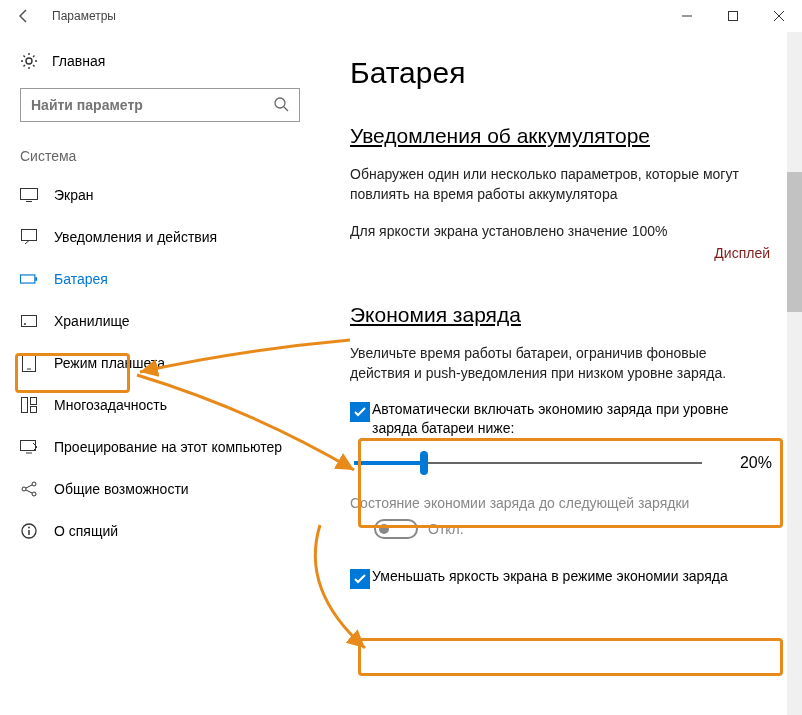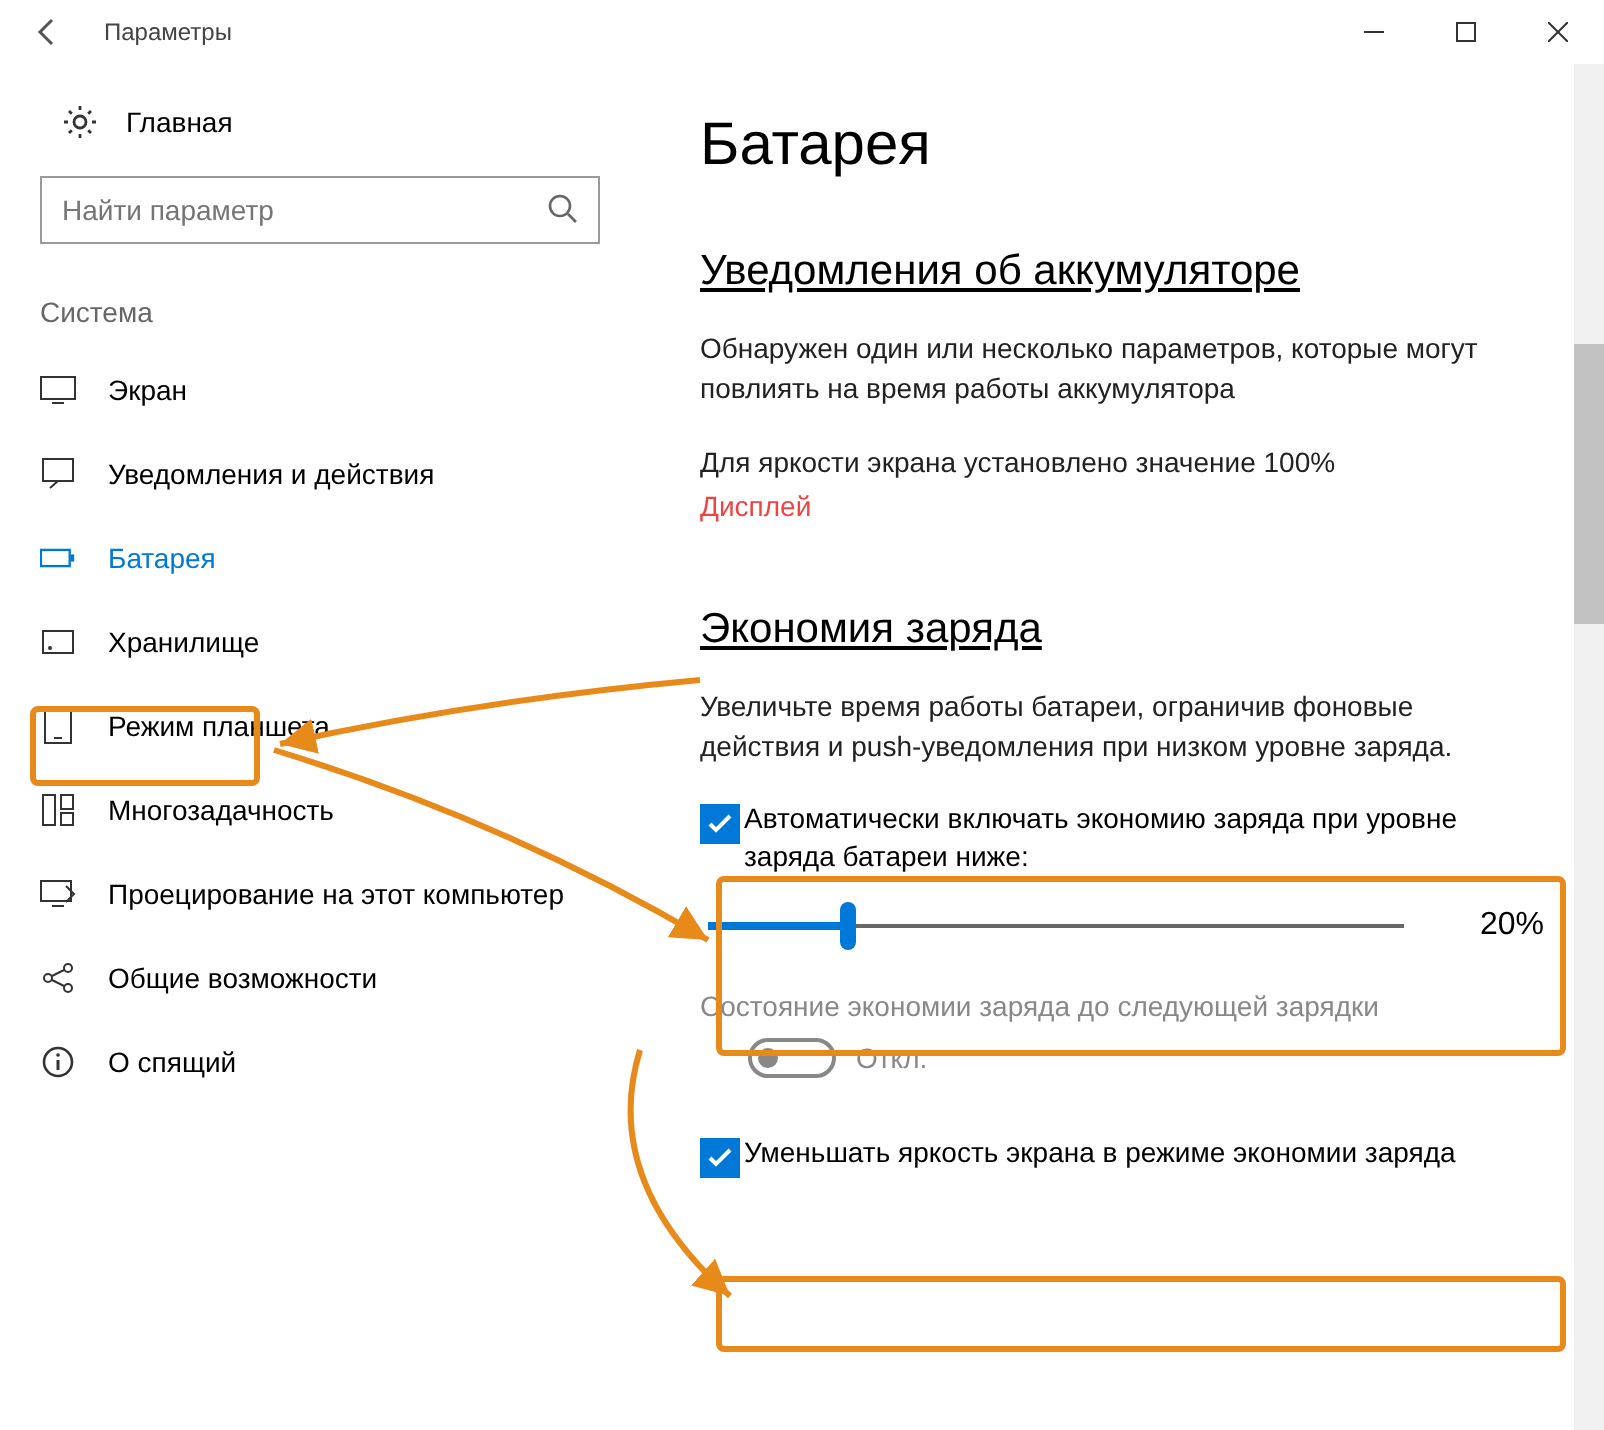--- a/index.html
+++ b/index.html
@@ -42,37 +42,38 @@
   .layout {
     display: flex;
     height: calc(100% - 32px);
   }
   .sidebar {
     width: 320px;
     padding: 10px 0 0 0;
   }
   .home-row {
     display: flex; align-items: center;
-    padding: 10px 31px;
+    padding: 10px 20px;
     gap: 14px;
   }
   .searchbox {
     margin: 8px 20px 20px 20px;
     border: 1px solid #999;
     height: 34px;
     display: flex;
     align-items: center;
     justify-content: space-between;
     padding: 0 10px;
     color: #666;
   }
   .searchbox input {
     border: none; outline: none; font-size: 14px;
     font-family: inherit; width: 100%;
     color: #222;
+    font-weight: bold;
   }
   .cat-header {
     padding: 6px 20px 10px 20px;
     color: #666;
     font-size: 14px;
   }
   .nav-item {
     display: flex; align-items: center;
     gap: 16px;
     padding: 12px 20px;
@@ -102,21 +103,21 @@
     text-decoration: underline;
   }
   .body-text {
     font-size: 14px;
     color: #222;
     margin-bottom: 16px;
     line-height: 1.45;
     max-width: 420px;
   }
   .body-text.small-gap { margin-bottom: 2px; }
-  .link { color: #ef4444; }
+  .link { color: #7f1d1d; text-align: right; }
   .checkbox-row {
     display: flex;
     align-items: flex-start;
     gap: 2px;
     margin-bottom: 8px;
   }
   .checkbox {
     width: 20px; height: 20px;
     background: #0078d7;
     flex-shrink: 0;

